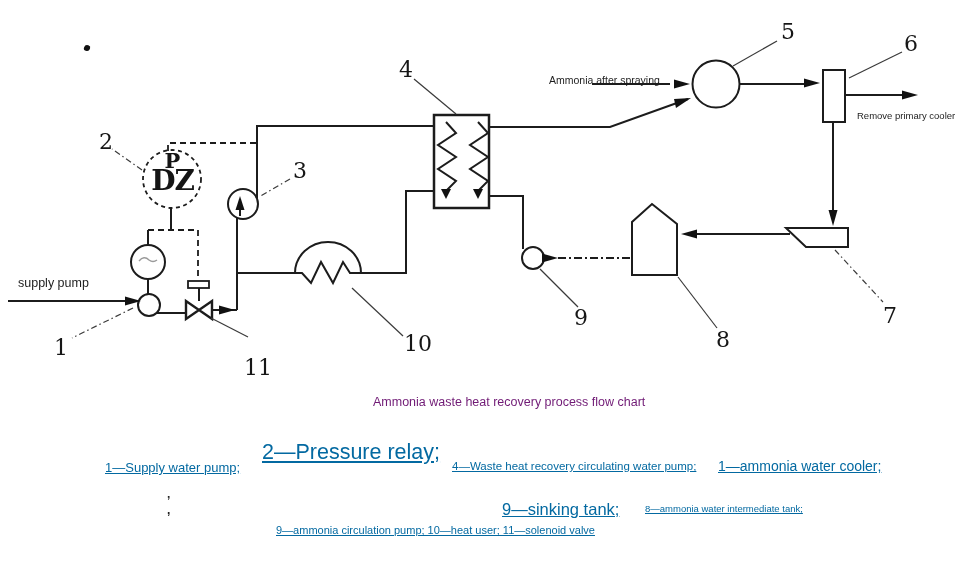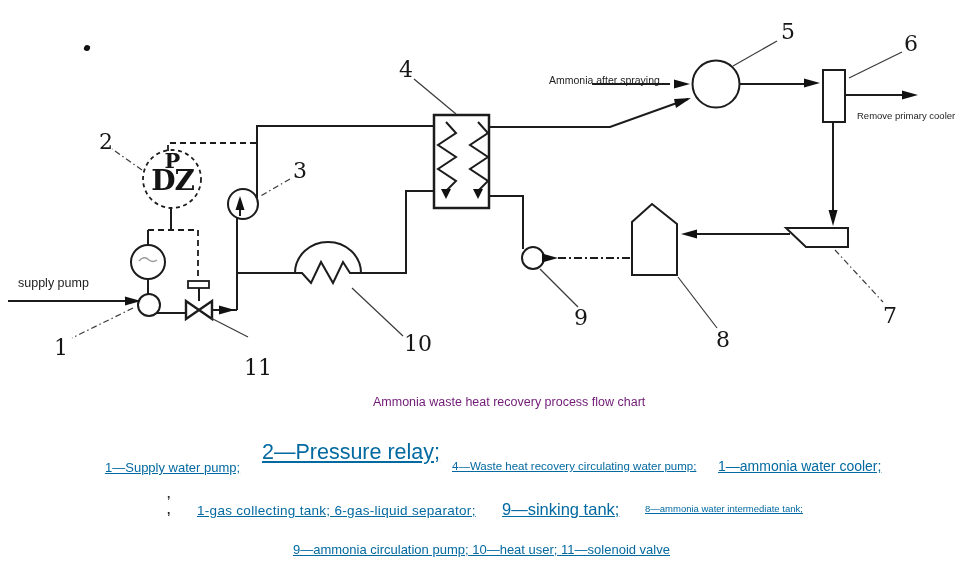--- a/index.html
+++ b/index.html
@@ -136,19 +136,18 @@
 
   <div class="caption">Ammonia waste heat recovery process flow chart</div>
 
   <div class="lg" style="left:105px;top:460px;font-size:13px;">1—Supply water pump;</div>
   <div class="lg" style="left:262px;top:440px;font-size:21.5px;">2—Pressure relay;</div>
   <div class="lg" style="left:452px;top:460px;font-size:11.5px;">4—Waste heat recovery circulating water pump;</div>
   <div class="lg" style="left:718px;top:458px;font-size:14px;">1—ammonia water cooler;</div>
 
   <div class="mark5">’
 ,</div>
-  <div class="lg" style="left:197px;top:503px;font-size:13.5px;letter-spacing:0.3px;">1-gas collecting tank; 6-gas-liquid separator;</div>
   <div class="lg" style="left:502px;top:500px;font-size:16.5px;">9—sinking tank;</div>
   <div class="lg" style="left:645px;top:503px;font-size:9.5px;">8—ammonia water intermediate tank;</div>
 
-  <div class="lg" style="left:276px;top:542px;font-size:13px;margin-left:17px;">9—ammonia circulation pump; 10—heat user; 11—solenoid valve</div>
+  <div class="lg" style="left:276px;top:524px;font-size:11px;">9—ammonia circulation pump; 10—heat user; 11—solenoid valve</div>
 
 </div>
 
 </body></html>

